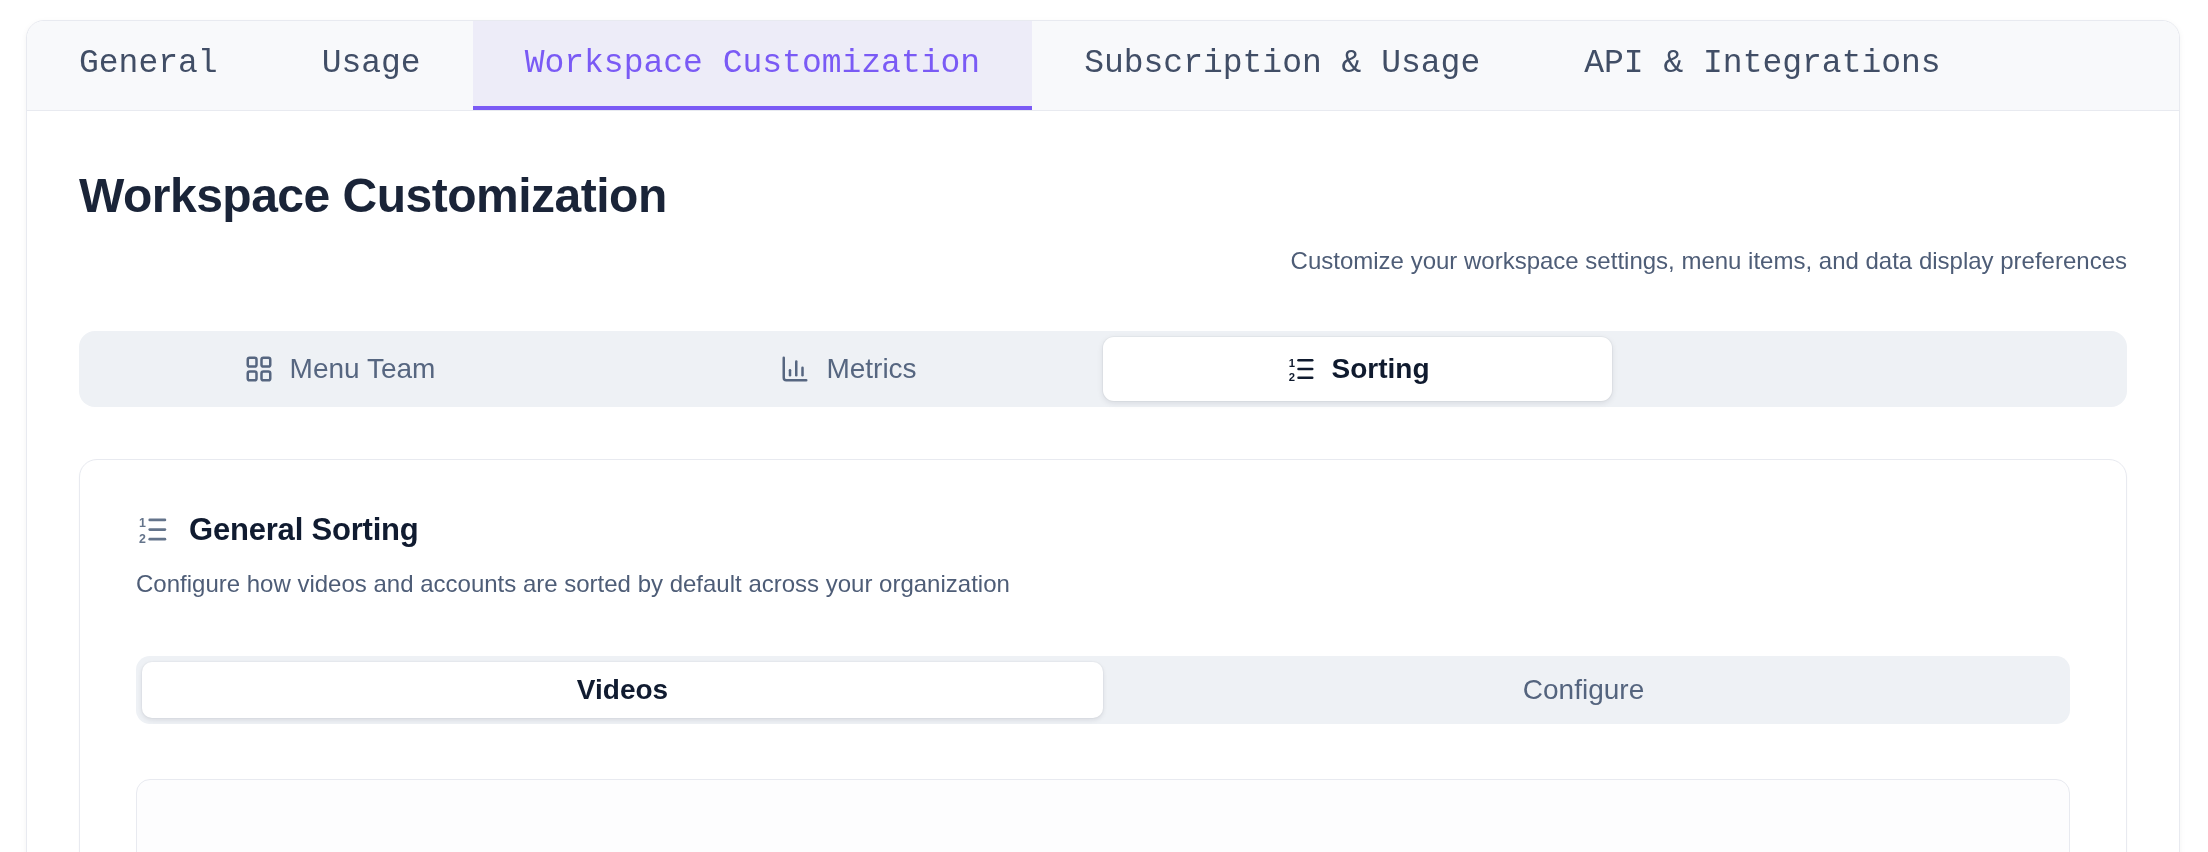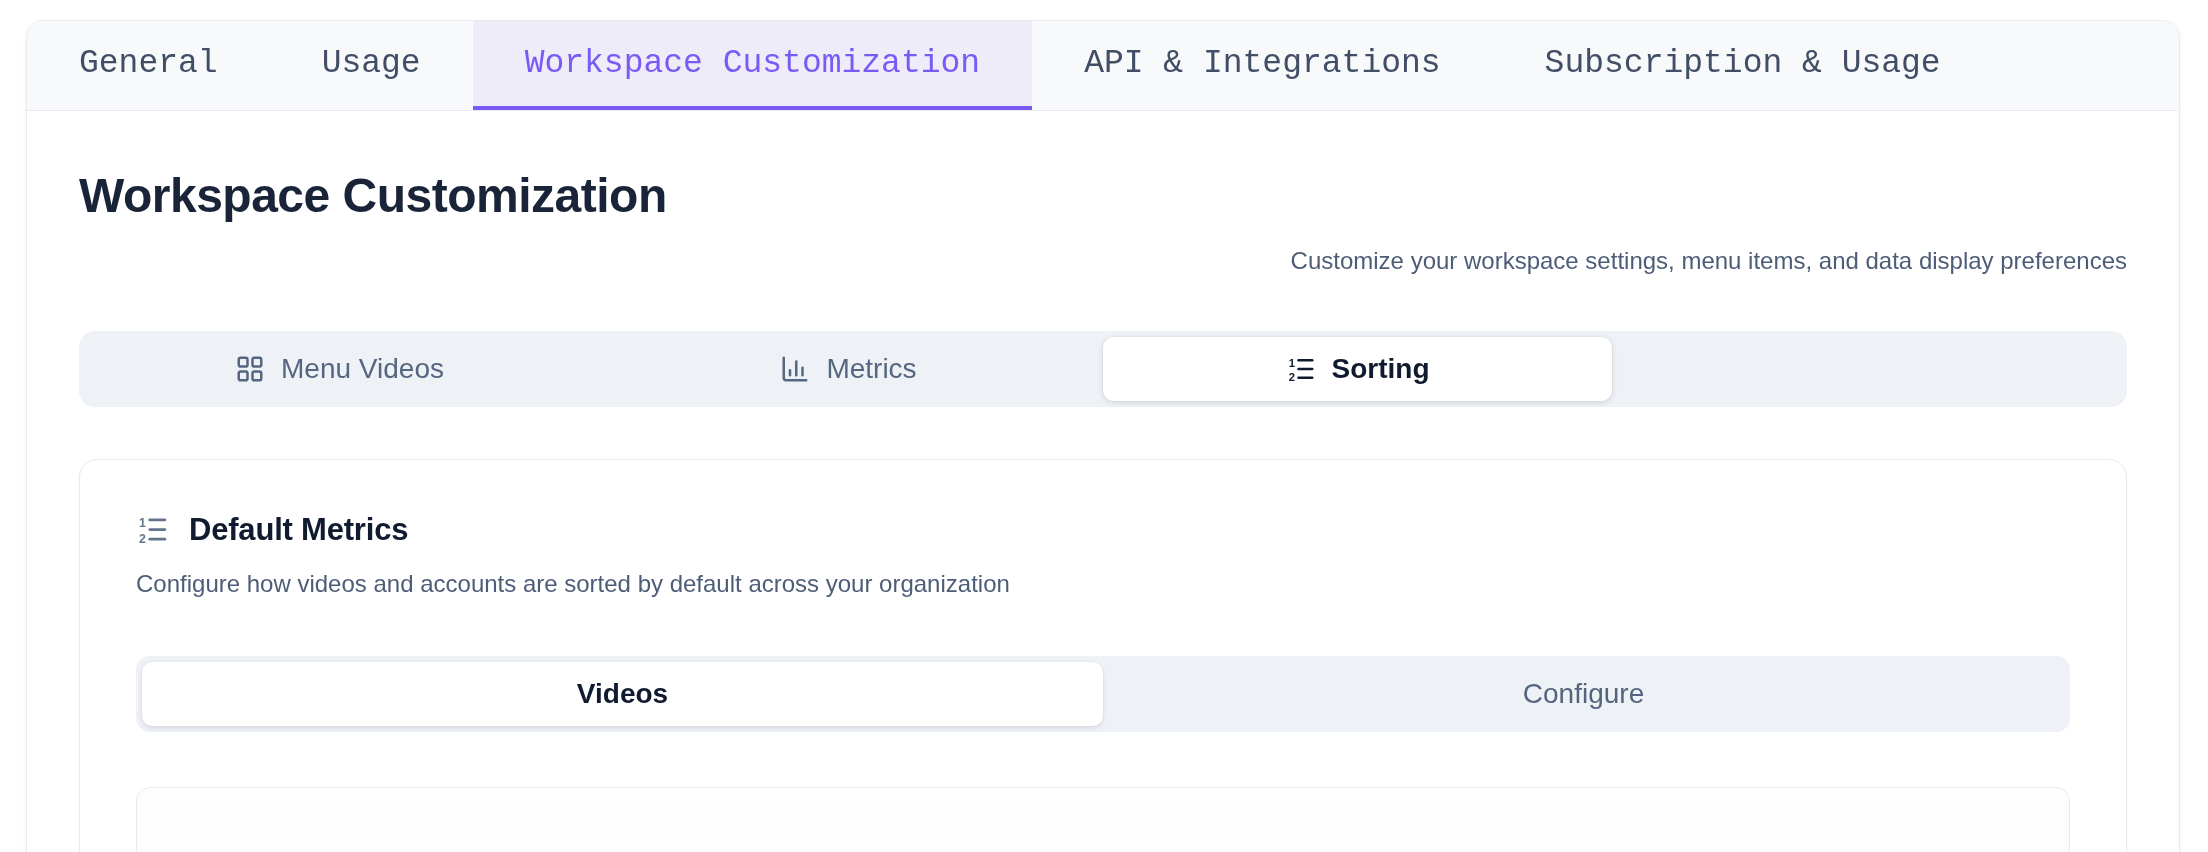--- a/index.html
+++ b/index.html
@@ -121,21 +121,21 @@
     letter-spacing: -0.2px;
   }
   .section-desc {
     margin-top: 22px;
     font-size: 24px;
     color: #4e5d77;
   }
   
   .entity-toggle {
     margin-top: 58px;
-    height: 76px;
+    height: 68px;
     background: #eef1f5;
     border-radius: 14px;
     padding: 6px;
     display: grid;
     grid-template-columns: repeat(2, 1fr);
   }
   .entity-option {
     display: flex;
     align-items: center;
     justify-content: center;
@@ -164,39 +164,39 @@
 </head>
 <body>
 
 <div class="page">
   <div class="card">
 
     <div class="tabbar">
       <div class="tab">General</div>
       <div class="tab">Usage</div>
       <div class="tab active">Workspace Customization</div>
+      <div class="tab">Subscription &amp; Usage</div>
       <div class="tab">API &amp; Integrations</div>
-      <div class="tab">Subscription &amp; Usage</div>
     </div>
 
     <div class="body">
 
       <h1 class="page-title">Workspace Customization</h1>
       <div class="page-subtitle">Customize your workspace settings, menu items, and data display preferences</div>
 
       <div class="segmented">
 
         <div class="segment">
           <svg viewBox="0 0 24 24" fill="none" stroke="currentColor" stroke-width="2" stroke-linecap="round" stroke-linejoin="round">
             <rect x="3" y="3" width="7" height="7" rx="1.5"></rect>
             <rect x="14" y="3" width="7" height="7" rx="1.5"></rect>
             <rect x="3" y="14" width="7" height="7" rx="1.5"></rect>
             <rect x="14" y="14" width="7" height="7" rx="1.5"></rect>
           </svg>
-          <span>Menu Videos</span>
+          <span>Menu Team</span>
         </div>
 
         <div class="segment">
           <svg viewBox="0 0 24 24" fill="none" stroke="currentColor" stroke-width="2" stroke-linecap="round" stroke-linejoin="round">
             <path d="M3 3v16a2 2 0 0 0 2 2h16"></path>
             <path d="M8 17v-4"></path>
             <path d="M13 17V6"></path>
             <path d="M18 17v-6"></path>
           </svg>
           <span>Metrics</span>
@@ -217,21 +217,21 @@
 
       <div class="section-card">
         <div class="section-head">
           <svg viewBox="0 0 24 24" fill="none" stroke="currentColor" stroke-width="2" stroke-linecap="round" stroke-linejoin="round">
             <path d="M10 5h11"></path>
             <path d="M10 12h11"></path>
             <path d="M10 19h11"></path>
             <text class="icon-digit" x="2.2" y="10.2" font-size="9" font-weight="700" fill="currentColor" stroke="none">1</text>
             <text class="icon-digit" x="2.2" y="21.5" font-size="9" font-weight="700" fill="currentColor" stroke="none">2</text>
           </svg>
-          <span class="section-title">Default Metrics</span>
+          <span class="section-title">General Sorting</span>
         </div>
 
         <div class="section-desc">Configure how videos and accounts are sorted by default across your organization</div>
 
         <div class="entity-toggle">
           <div class="entity-option active">Videos</div>
           <div class="entity-option">Configure</div>
         </div>
 
         <div class="stub-box"></div>

